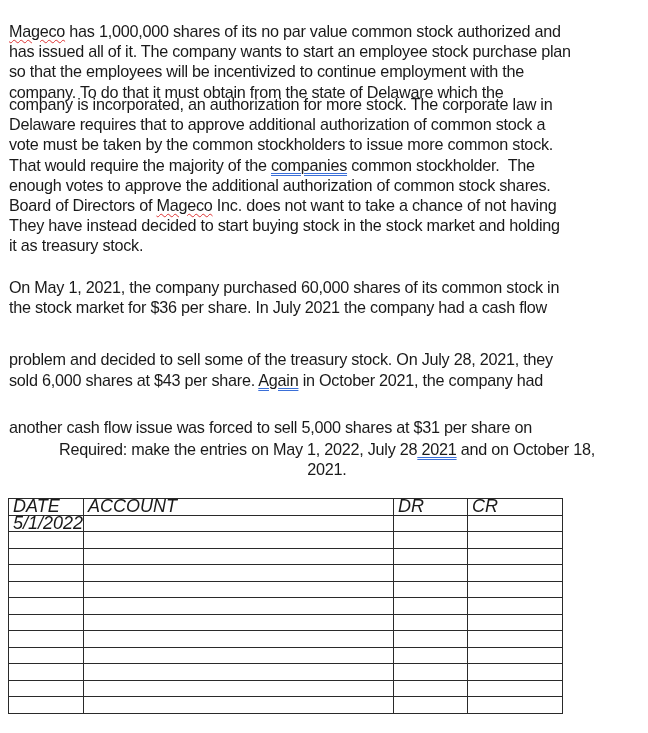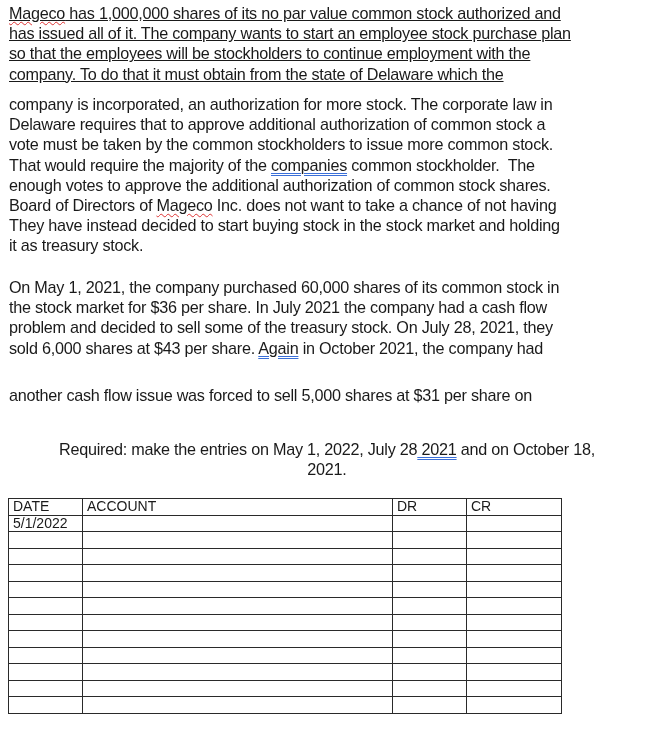--- a/index.html
+++ b/index.html
@@ -10,67 +10,68 @@
   }
   .para {
     position: absolute; left: 9px; width: 636px;
     font-size: 16.2px; line-height: 20.2px;
     letter-spacing: -0.25px;
     transform-origin: left top;
   }
   .line { display: block; white-space: nowrap; }
   .spell { text-decoration: underline wavy #d33; text-decoration-thickness: 1px; text-underline-offset: 2px; }
   .gram { text-decoration: underline double #3a6fd8; text-decoration-thickness: 1px; text-underline-offset: 2px; }
-  #p1 { top: 3px; text-decoration: underline; }
+  #p1 { top: 21px; }
   #p2 { top: 94px; }
   #p3 { top: 277px; }
   #p4 { top: 439px; text-align: center; }
 
   table.journal {
     position: absolute; left: 8px; top: 498px;
     border-collapse: collapse;
-    font-size: 14px;
+    font-size: 18px;
     table-layout: fixed;
+    font-style: italic;
   }
   table.journal td {
     border: 1.5px solid #2a2a2a;
     height: 15.5px; padding: 0 0 0 4px;
     line-height: 15px; vertical-align: top;
     white-space: nowrap; overflow: hidden;
   }
   col.c-date { width: 74px; }
   col.c-acct { width: 310px; }
   col.c-dr { width: 74px; }
   col.c-cr { width: 95px; }
 </style>
 </head>
 <body>
 
 <div class="para" id="p1">
   <span class="line" style="white-space: pre;"><span class="spell">Mageco</span><span> has 1,000,000 shares of its no par value common stock authorized and</span></span>
   <span class="line" style="white-space: pre;">has issued all of it. The company wants to start an employee stock purchase plan</span>
-  <span class="line" style="white-space: pre;">so that the employees will be stockholders to continue employment with the</span>
+  <span class="line" style="white-space: pre;">so that the employees will be incentivized to continue employment with the</span>
   <span class="line" style="white-space: pre;">company. To do that it must obtain from the state of Delaware which the</span>
 </div>
 
 <div class="para" id="p2">
   <span class="line" style="white-space: pre;">company is incorporated, an authorization for more stock. The corporate law in</span>
   <span class="line" style="white-space: pre;">Delaware requires that to approve additional authorization of common stock a</span>
   <span class="line" style="white-space: pre;">vote must be taken by the common stockholders to issue more common stock.</span>
   <span class="line" style="white-space: pre;"><span>That would require the majority of the </span><span class="gram">companies</span><span> common stockholder.  The</span></span>
   <span class="line" style="white-space: pre;">enough votes to approve the additional authorization of common stock shares.</span>
   <span class="line" style="white-space: pre;"><span>Board of Directors of </span><span class="spell">Mageco</span><span> Inc. does not want to take a chance of not having</span></span>
   <span class="line" style="white-space: pre;">They have instead decided to start buying stock in the stock market and holding</span>
   <span class="line" style="white-space: pre;">it as treasury stock.</span>
 </div>
 
 <div class="para" id="p3">
   <span class="line" style="white-space: pre;">On May 1, 2021, the company purchased 60,000 shares of its common stock in</span>
   <span class="line" style="white-space: pre;">the stock market for $36 per share. In July 2021 the company had a cash flow</span>
-  <span class="line" style="white-space: pre;">problem and decided to sell some of the treasury stock. On July 28, 2021, they</span>
+  <span class="line" style="white-space: pre; margin-top: 32px;">problem and decided to sell some of the treasury stock. On July 28, 2021, they</span>
   <span class="line" style="white-space: pre;"><span>sold 6,000 shares at $43 per share. </span><span class="gram">Again</span><span> in October 2021, the company had</span></span>
   <span class="line" style="white-space: pre; margin-top: 27px;">another cash flow issue was forced to sell 5,000 shares at $31 per share on</span>
 </div>
 
 <div class="para" id="p4">
   <span class="line" style="white-space: pre;"><span>Required: make the entries on May 1, 2022, July 28</span><span class="gram"> 2021</span><span> and on October 18,</span></span>
   <span class="line" style="white-space: pre;">2021.</span>
 </div>
 
 <table class="journal">

